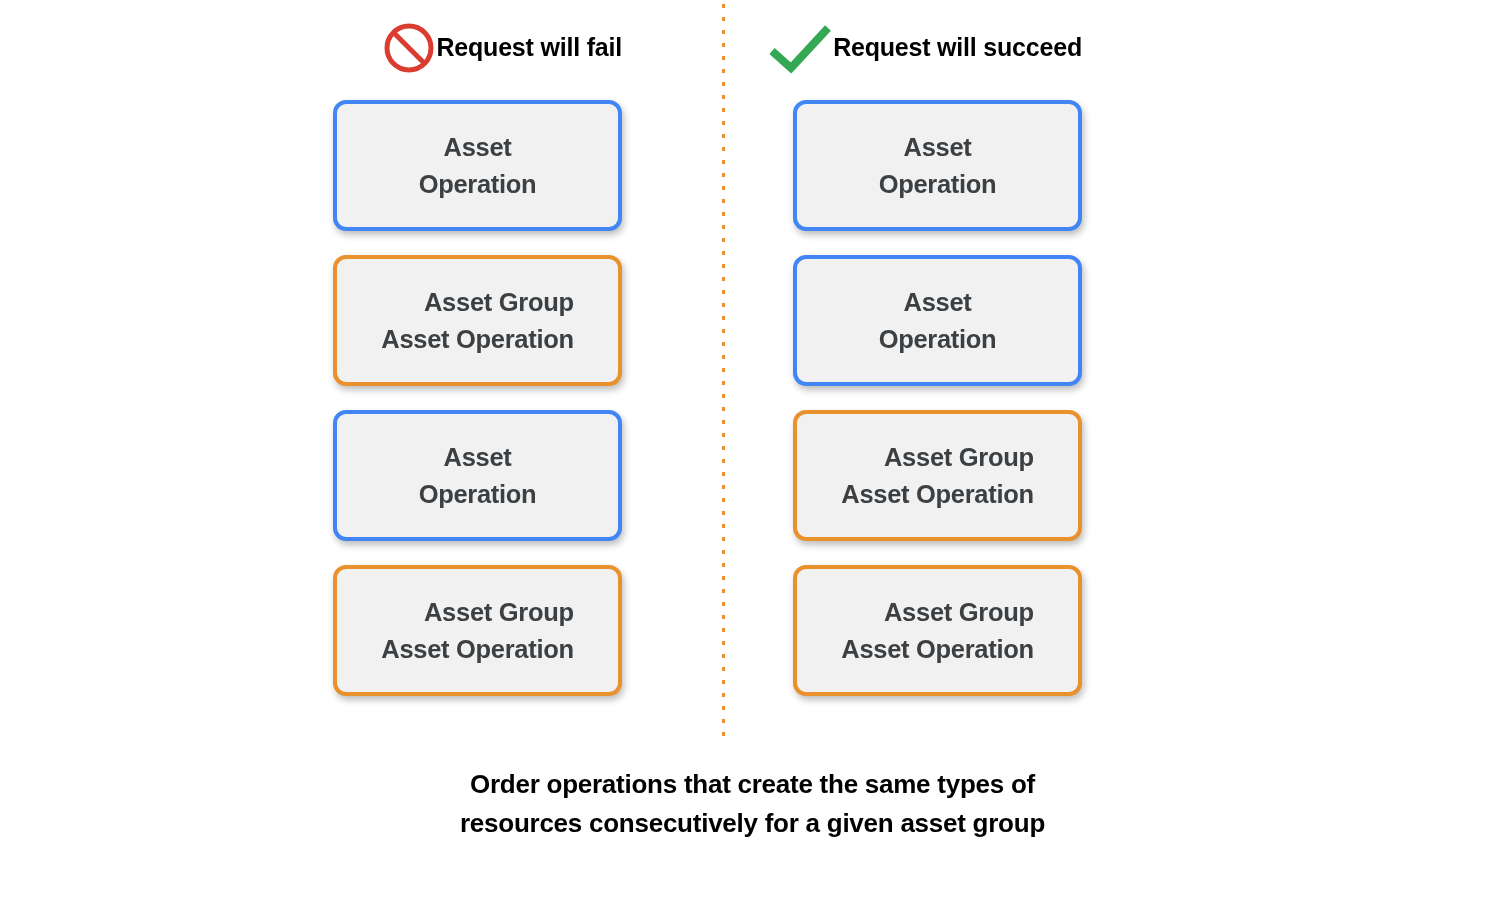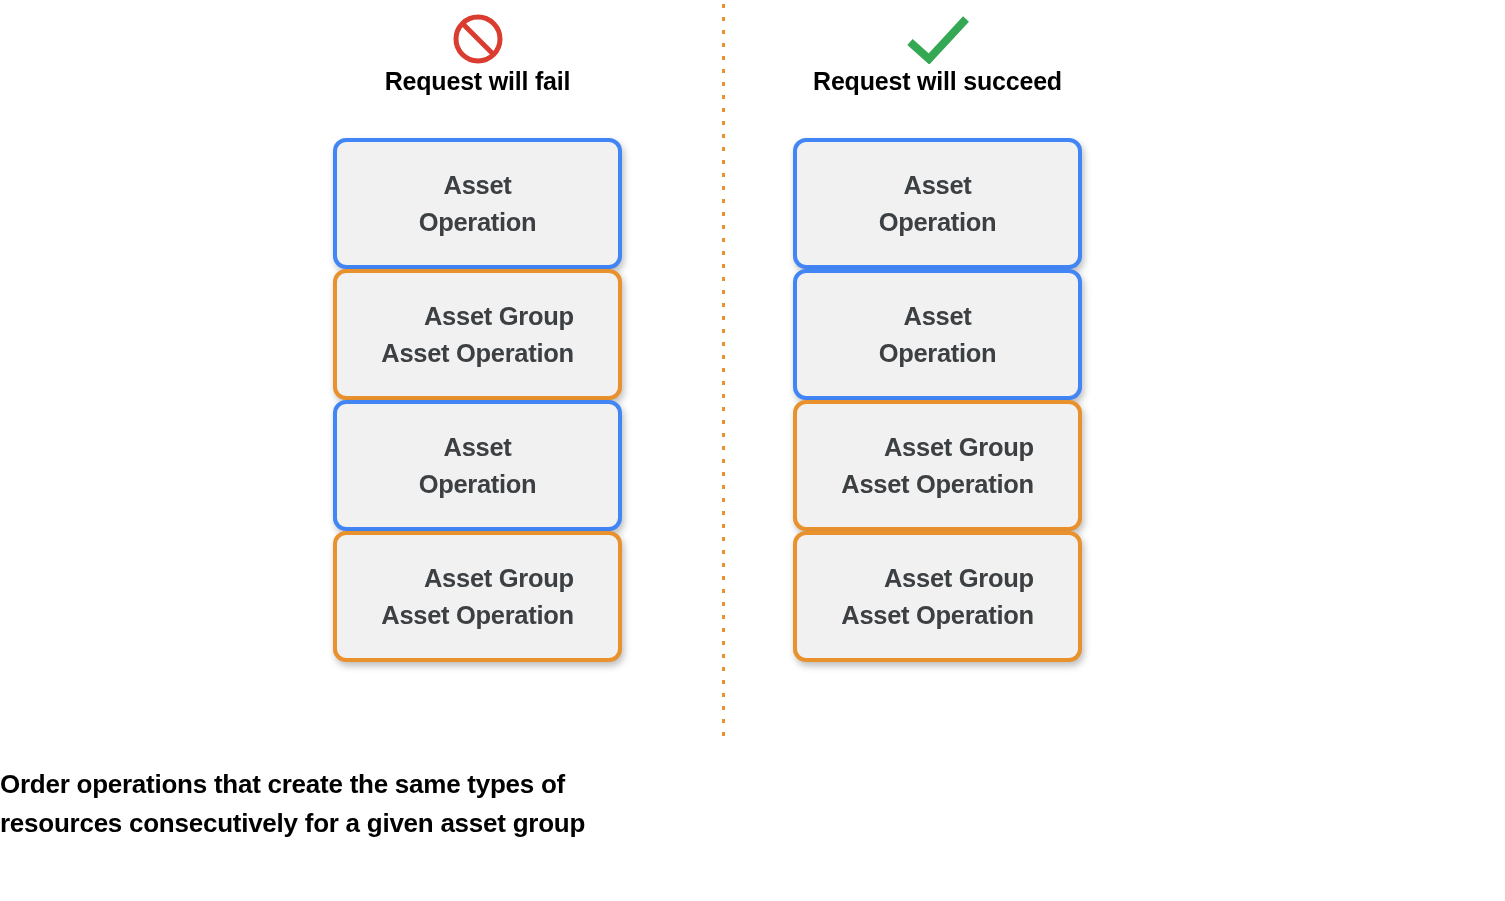--- a/index.html
+++ b/index.html
@@ -44,21 +44,21 @@
     top: 0;
     width: 289px;
   }
   .column.left  { left: 333px; }
   .column.right { left: 793px; }
 
   
   .col-header {
     height: 100px;
     display: flex;
-    flex-direction: column;
+    flex-direction: row;
     align-items: center;
     justify-content: flex-end;
     padding-bottom: 5px;
   }
 
   .status-icon {
     height: 58px;
     display: flex;
     align-items: center;
     justify-content: center;
@@ -71,21 +71,21 @@
     color: #000000;
     letter-spacing: -0.2px;
     line-height: 1.1;
     white-space: nowrap;
   }
 
   
   .card-stack {
     display: flex;
     flex-direction: column;
-    margin-top: 38px;
+    gap: 24px;
   }
 
   .card {
     position: relative;
     width: 289px;
     height: 131px;
     border-radius: 13px;
     border: 4px solid #4285f4;
     background: #f1f1f1;
     display: flex;
@@ -106,21 +106,21 @@
     letter-spacing: -0.3px;
     white-space: pre-line;
   }
 
   
   .caption {
     position: absolute;
     left: 0;
     top: 765px;
     width: 1505px;
-    text-align: left;
+    text-align: center;
     font-size: 26px;
     font-weight: bold;
     color: #000000;
     line-height: 1.5;
     letter-spacing: -0.25px;
     white-space: pre-line;
   }
 </style>
 </head>
 <body>

